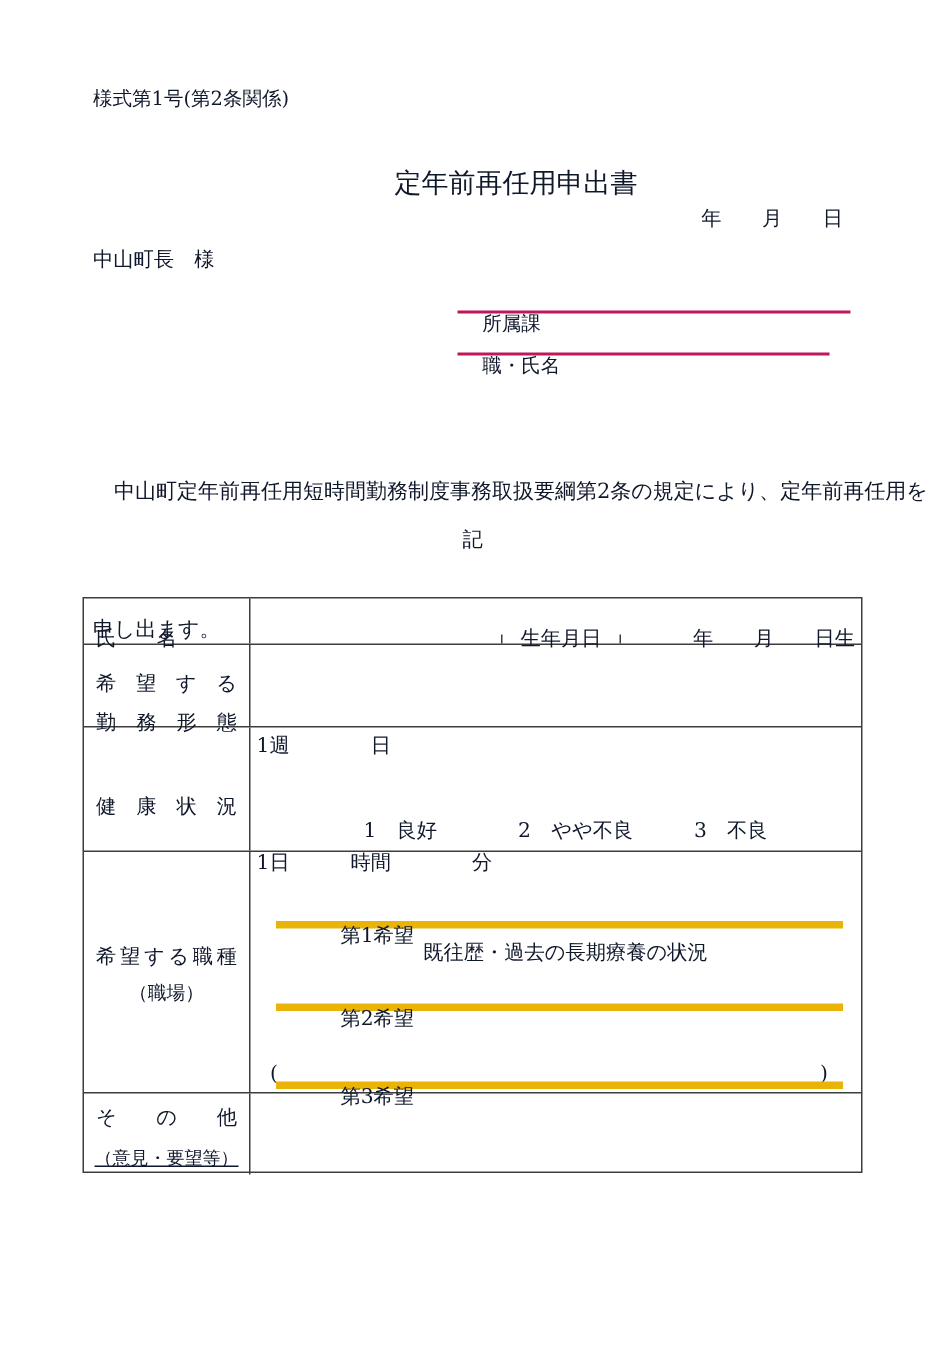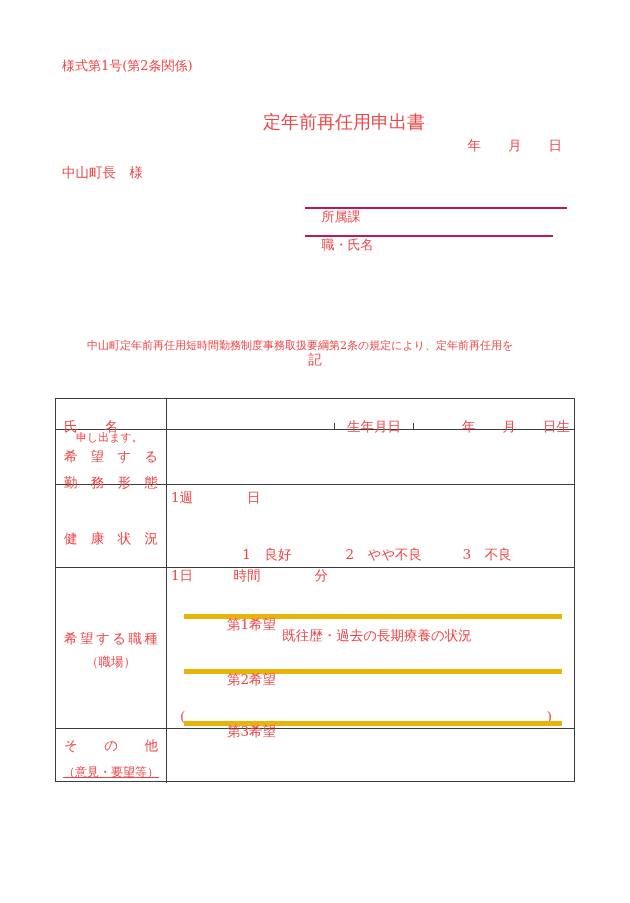--- a/index.html
+++ b/index.html
@@ -1,28 +1,28 @@
 <!DOCTYPE html>
 <html><head>
 <meta charset="utf-8">
 <style>
   html,body{margin:0;padding:0;background:#e8e8e8;}
   .page{
     position:relative;width:630px;height:903px;margin:0 auto;background:#ffffff;
-    font-family:"DejaVu Serif","Liberation Serif",serif;color:#ef4444;overflow:hidden;
+    font-family:"DejaVu Serif","Liberation Serif",serif;color:#0f172a;overflow:hidden;
   }
   .abs{position:absolute;white-space:pre;}
   .form-number{left:62px;top:57px;font-size:13px;}
   .doc-title{left:263px;top:110px;font-size:18px;letter-spacing:0;}
   .date-line{left:380px;width:182px;top:137px;font-size:13.5px;text-align:right;}
   .addressee{left:62px;top:164px;font-size:13.5px;}
   .ufield{position:absolute;height:19px;border-bottom:2px solid #be185d;font-size:13px;line-height:19px;white-space:pre;}
   .dept-field{left:305px;top:188px;width:262px;}
   .pname-field{left:305px;top:216px;width:248px;}
-  .body-text{left:62px;top:270px;font-size:11px;line-height:30.5px;margin-left:14px;}
+  .body-text{left:62px;top:252px;font-size:14px;line-height:30.5px;}
   .record-marker{left:0;right:0;top:351px;text-align:center;font-size:13.5px;}
 
   .tbl{position:absolute;left:55px;top:398px;width:520px;height:384px;
        border:1px solid #3d3d3d;box-sizing:border-box;font-size:13.5px;}
   .trow{display:flex;box-sizing:border-box;border-top:1px solid #3d3d3d;}
   .trow.first{border-top:none;}
   .r1{height:30px}.r2{height:55px}.r3{height:83px}.r4{height:161px}.r5{height:55px}
   .cell{box-sizing:border-box;border-left:1px solid #3d3d3d;position:relative;overflow:visible;}
   .cell.nb{border-left:none;}
   .w-label{width:110px;flex:none;}

